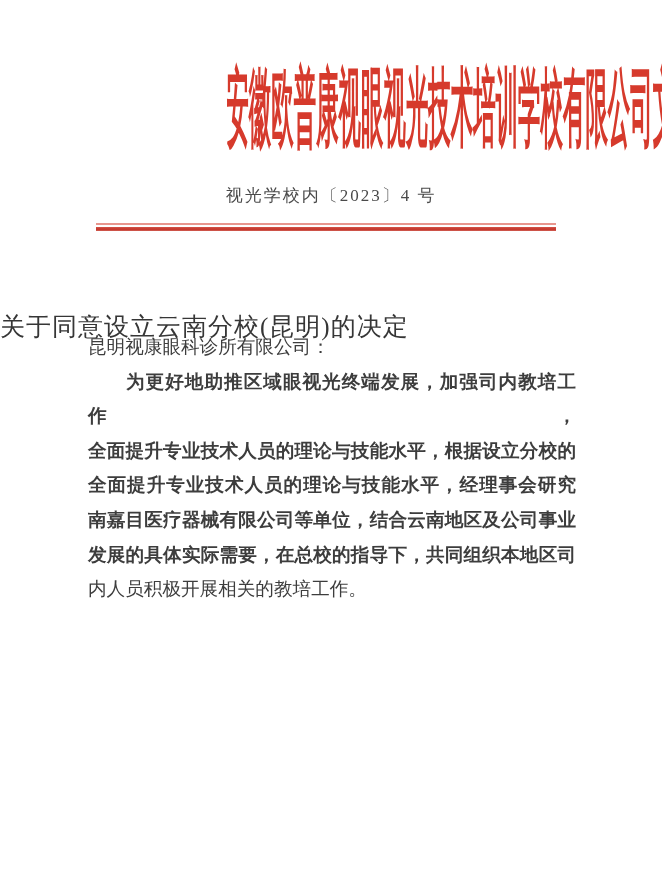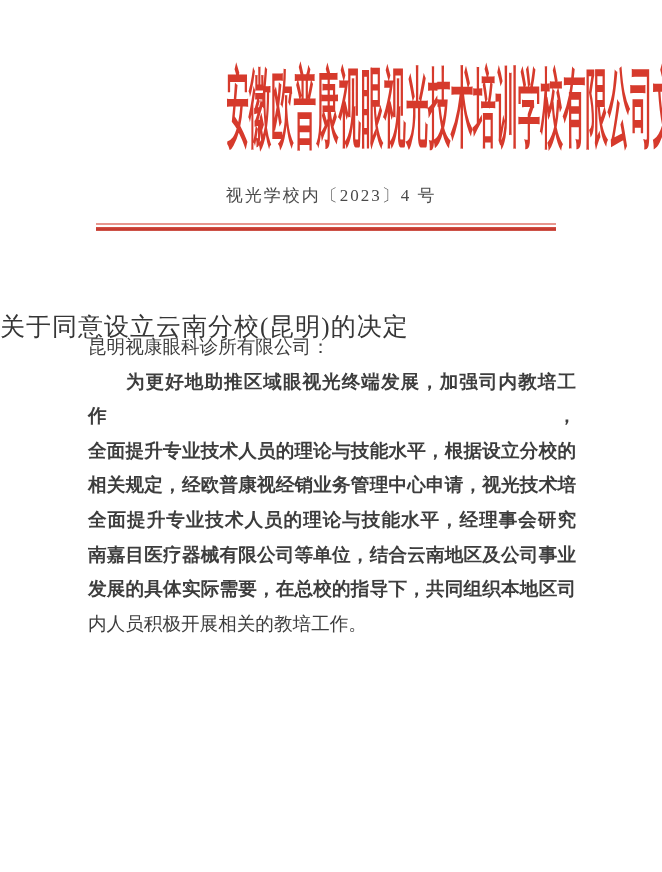--- a/index.html
+++ b/index.html
@@ -104,21 +104,20 @@
   </div>
 
   <div class="doc-title">关于同意设立云南分校(昆明)的决定</div>
 
   <div class="body-text">
     <div class="line">昆明视康眼科诊所有限公司：</div>
 
     <div>
       <div class="line fill indent">为更好地助推区域眼视光终端发展，加强司内教培工作，</div>
       <div class="line fill">全面提升专业技术人员的理论与技能水平，根据设立分校的</div>
-      <div class="line fill">相关规定，经欧普康视经销业务管理中心申请，视光技术培</div>
       <div class="line fill">全面提升专业技术人员的理论与技能水平，经理事会研究</div>
     </div>
 
     <div>
       <div class="line fill">南嘉目医疗器械有限公司等单位，结合云南地区及公司事业</div>
       <div class="line fill">发展的具体实际需要，在总校的指导下，共同组织本地区司</div>
       <div class="line">内人员积极开展相关的教培工作。</div>
     </div>
   </div>
 

